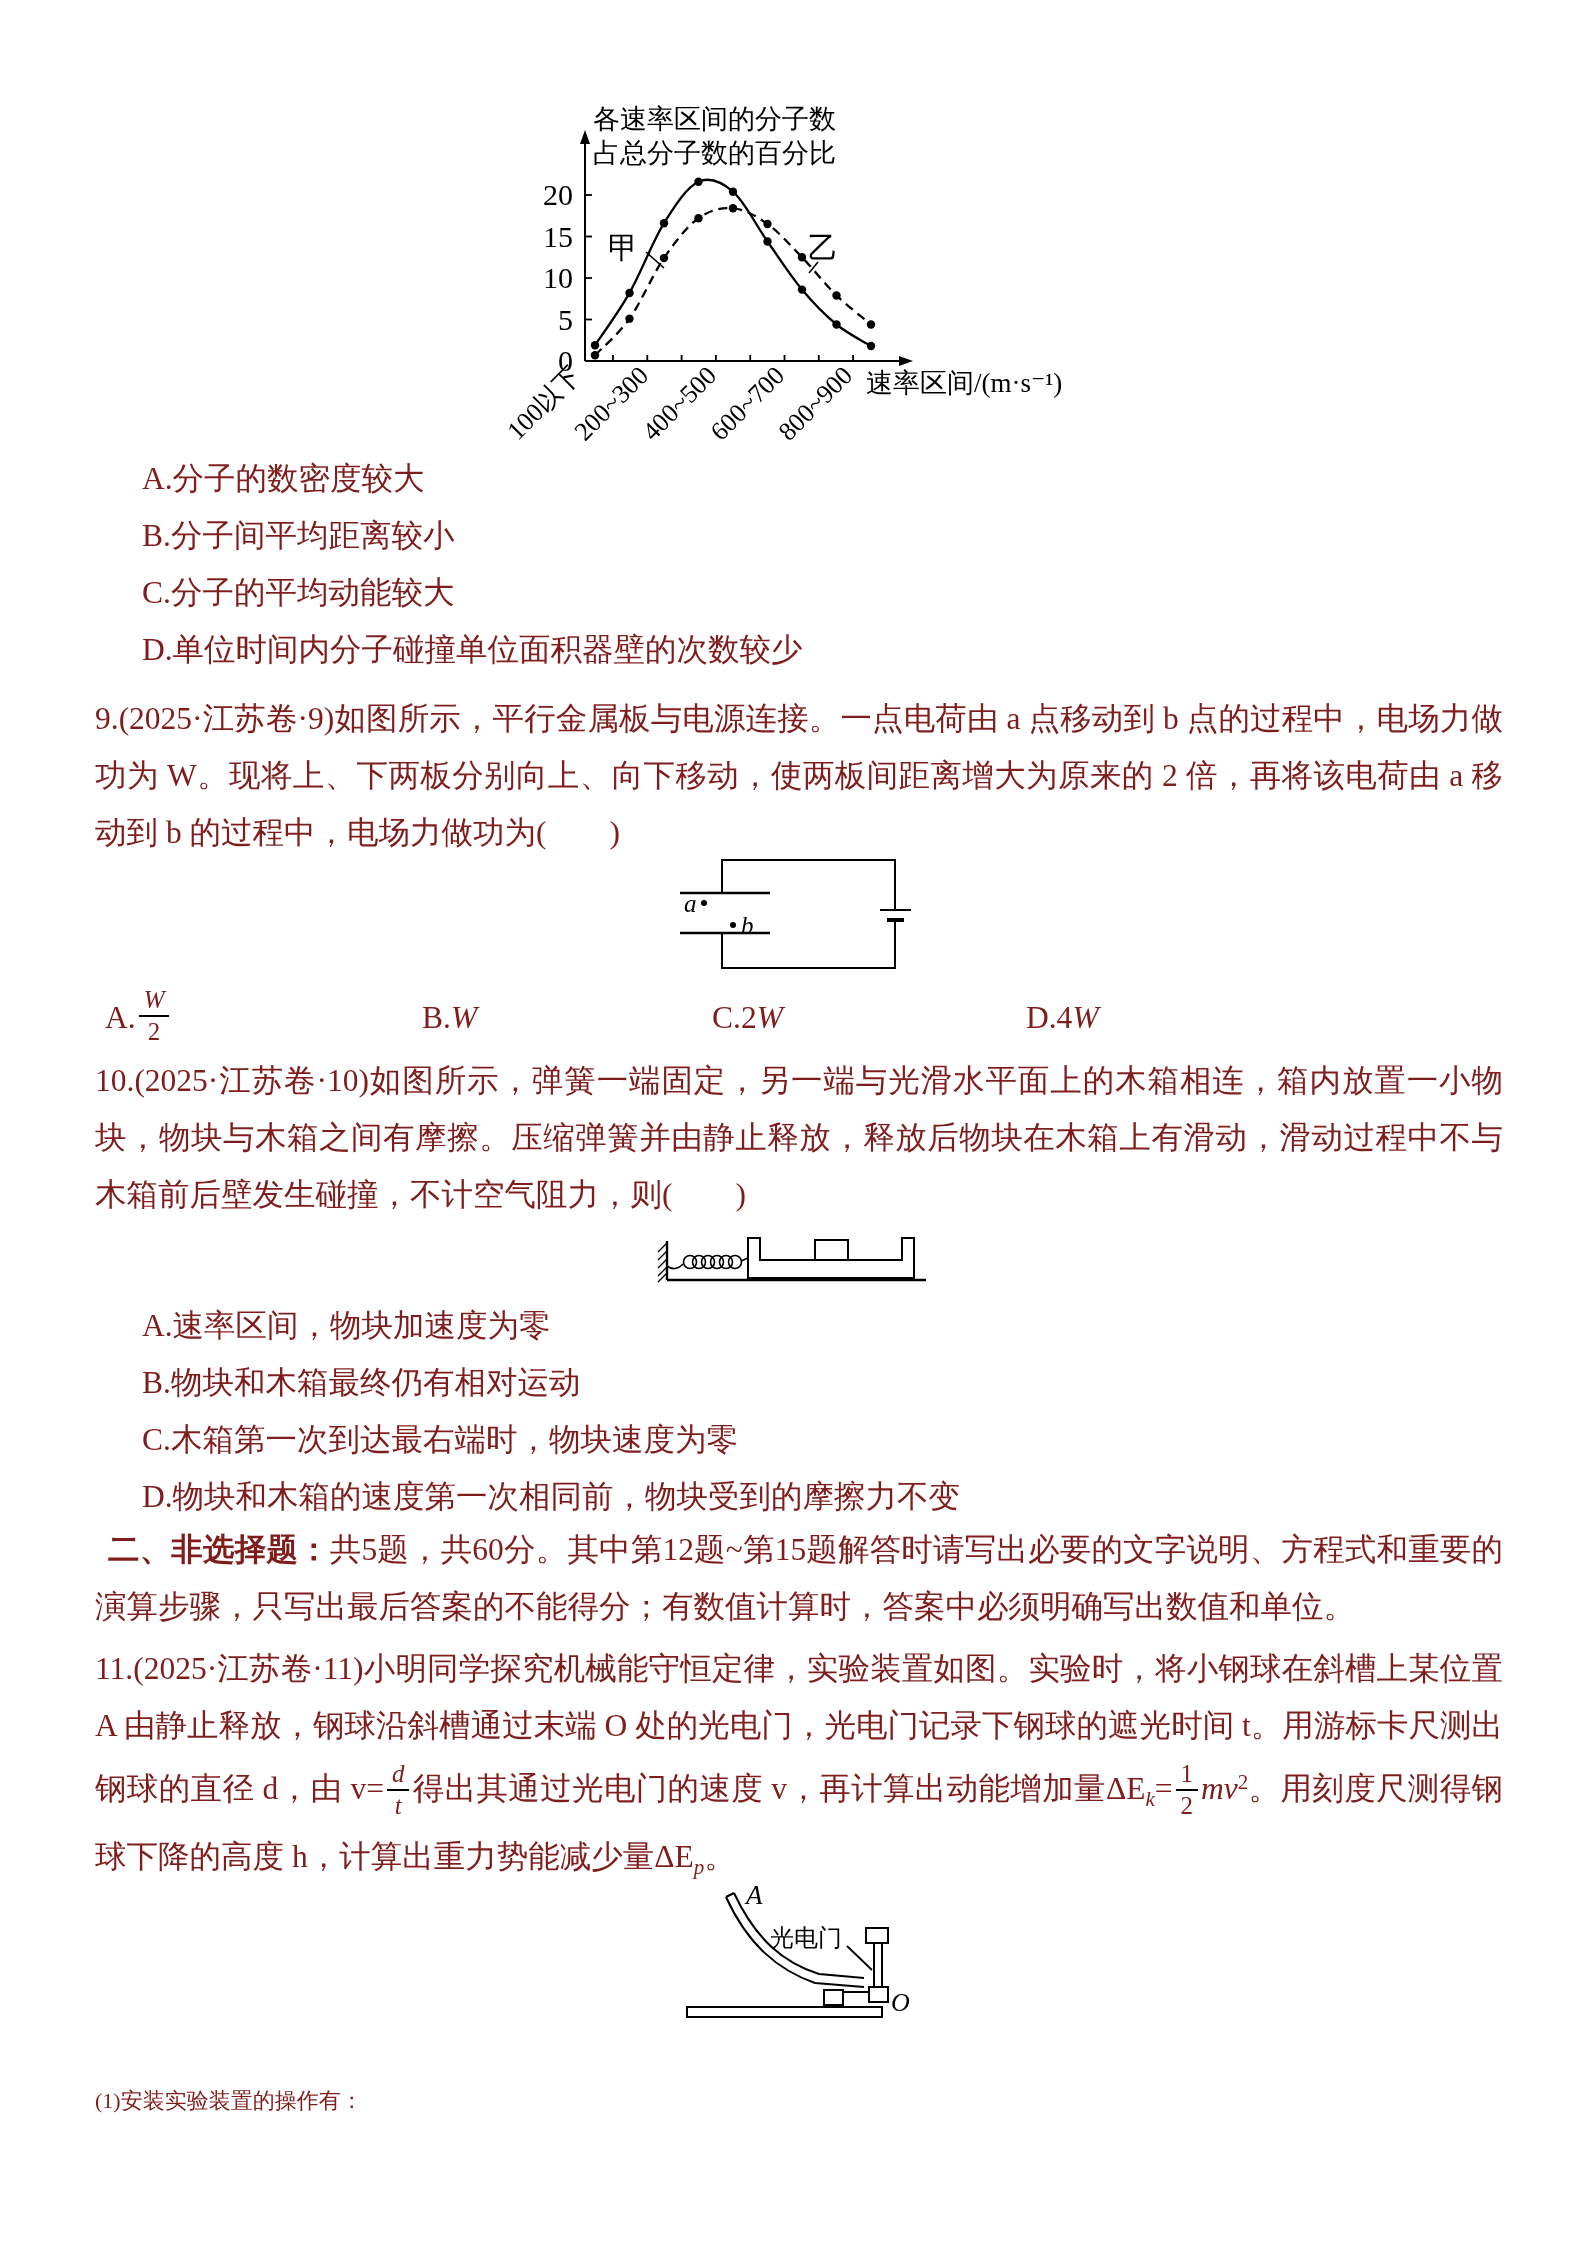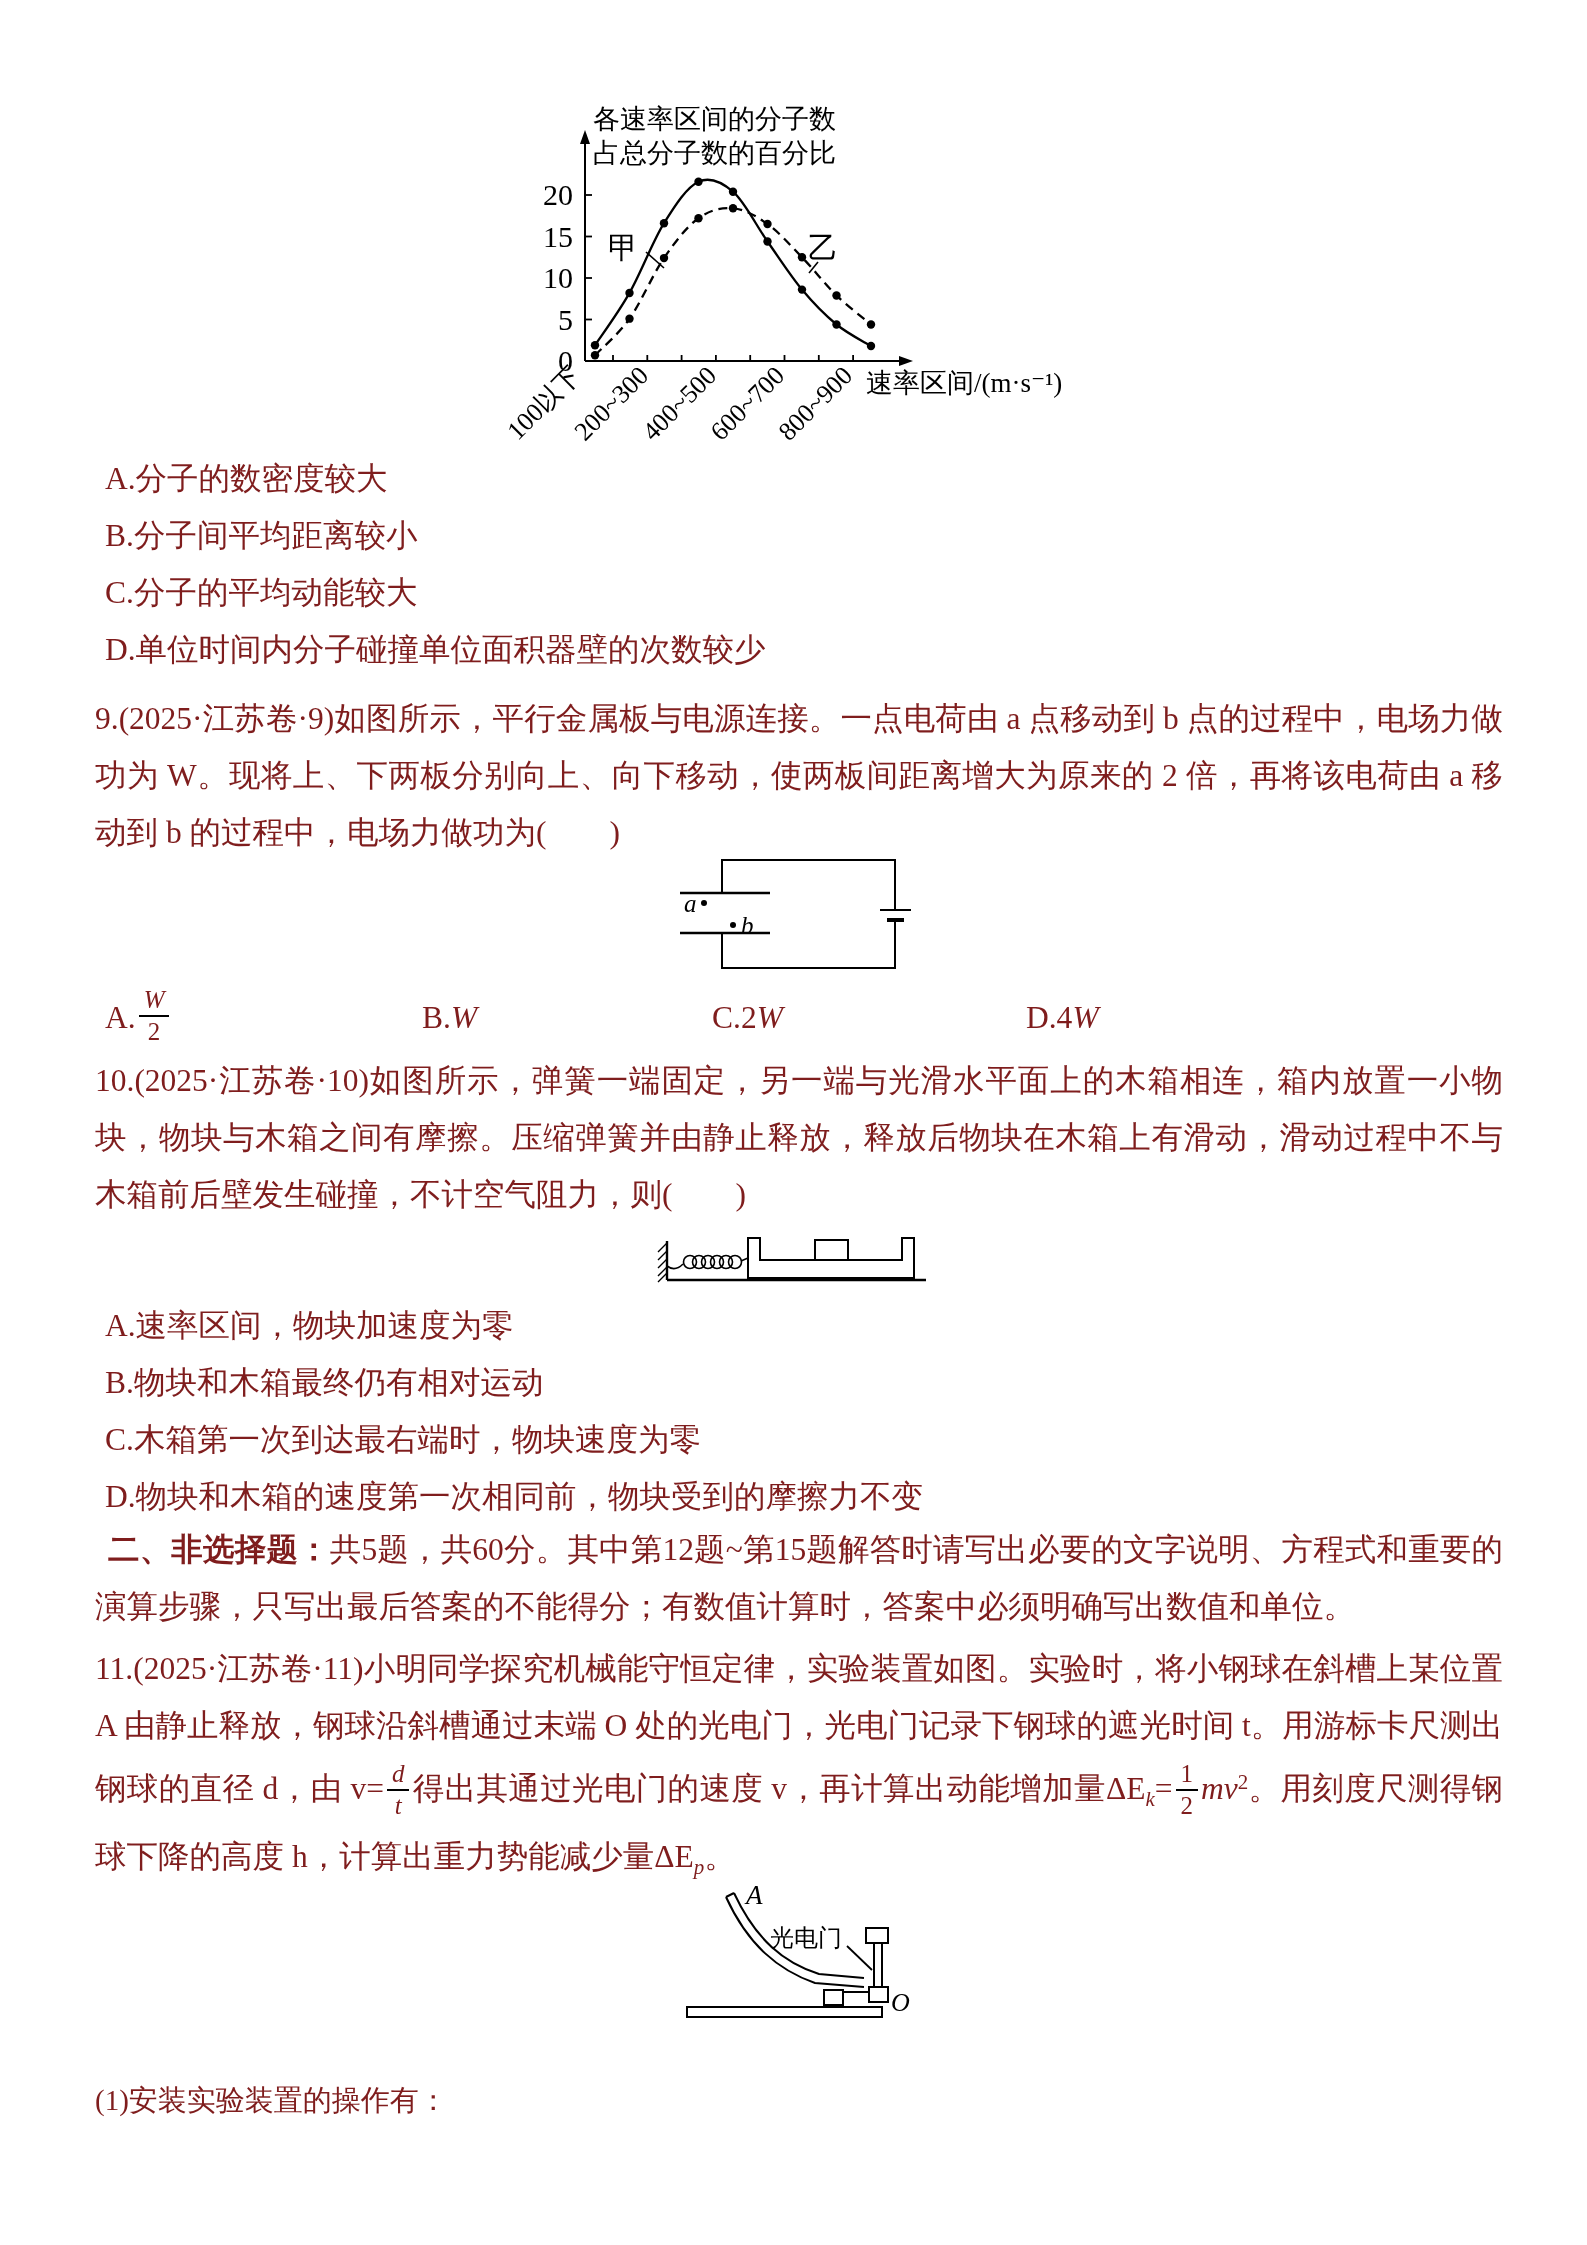--- a/index.html
+++ b/index.html
@@ -1,34 +1,34 @@
 <!DOCTYPE html>
 <html><head>
 <meta charset="utf-8">
 <style>
   html,body{margin:0;padding:0;background:#ffffff;}
   .page{position:relative;width:1587px;height:2245px;background:#fff;color:#7f1d1d;
         font-family:"Liberation Serif","DejaVu Serif",serif;}
   .para{position:absolute;left:95px;width:1408px;font-size:31.5px;line-height:57px;
         text-align:justify;}
   .optlines{position:absolute;left:105px;font-size:31.5px;line-height:57px;}
-  .optlines div{height:57px;white-space:nowrap;}
+  .optlines div{height:57px;white-space:nowrap;margin-left:37px;}
   .row-opts{position:absolute;left:0;top:985px;width:1587px;height:66px;font-size:31.5px;}
   .row-opts .opt{position:absolute;top:0;display:flex;align-items:center;height:66px;}
   .it{font-style:italic;font-family:"Liberation Serif","DejaVu Serif",serif;}
   .frac{display:inline-flex;flex-direction:column;align-items:center;vertical-align:middle;
         line-height:1.05;margin:0 3px;transform:translateY(-2px);}
   .frac .fnum{border-bottom:2px solid #000;padding:0 5px 2px;font-size:25px;}
   .frac .fden{padding-top:2px;font-size:25px;}
   .sub{font-size:21px;vertical-align:-7px;}
   .sup{font-size:21px;vertical-align:10px;}
   .hei{font-weight:bold;font-family:"Liberation Sans","DejaVu Sans",sans-serif;margin-left:13px;}
   svg.fig{position:absolute;overflow:visible;}
   svg text{font-family:"Liberation Serif","DejaVu Serif",serif;fill:#000;}
-  .finalline{position:absolute;left:95px;font-size:29px;line-height:57px;white-space:nowrap;}
+  .finalline{position:absolute;left:95px;font-size:22px;line-height:57px;white-space:nowrap;}
 </style>
 </head>
 <body>
 
 <div class="page">
 
   <svg id="chart-svg" class="fig" style="left:480px;top:90px;" width="680" height="380" viewBox="480 90 680 380">
       <path d="M585,361 V142" stroke="#000" stroke-width="2" fill="none"></path>
       <polygon points="585,130 580,144 590,144" fill="#000"></polygon>
       <path d="M585,361 H903" stroke="#000" stroke-width="2" fill="none"></path>

